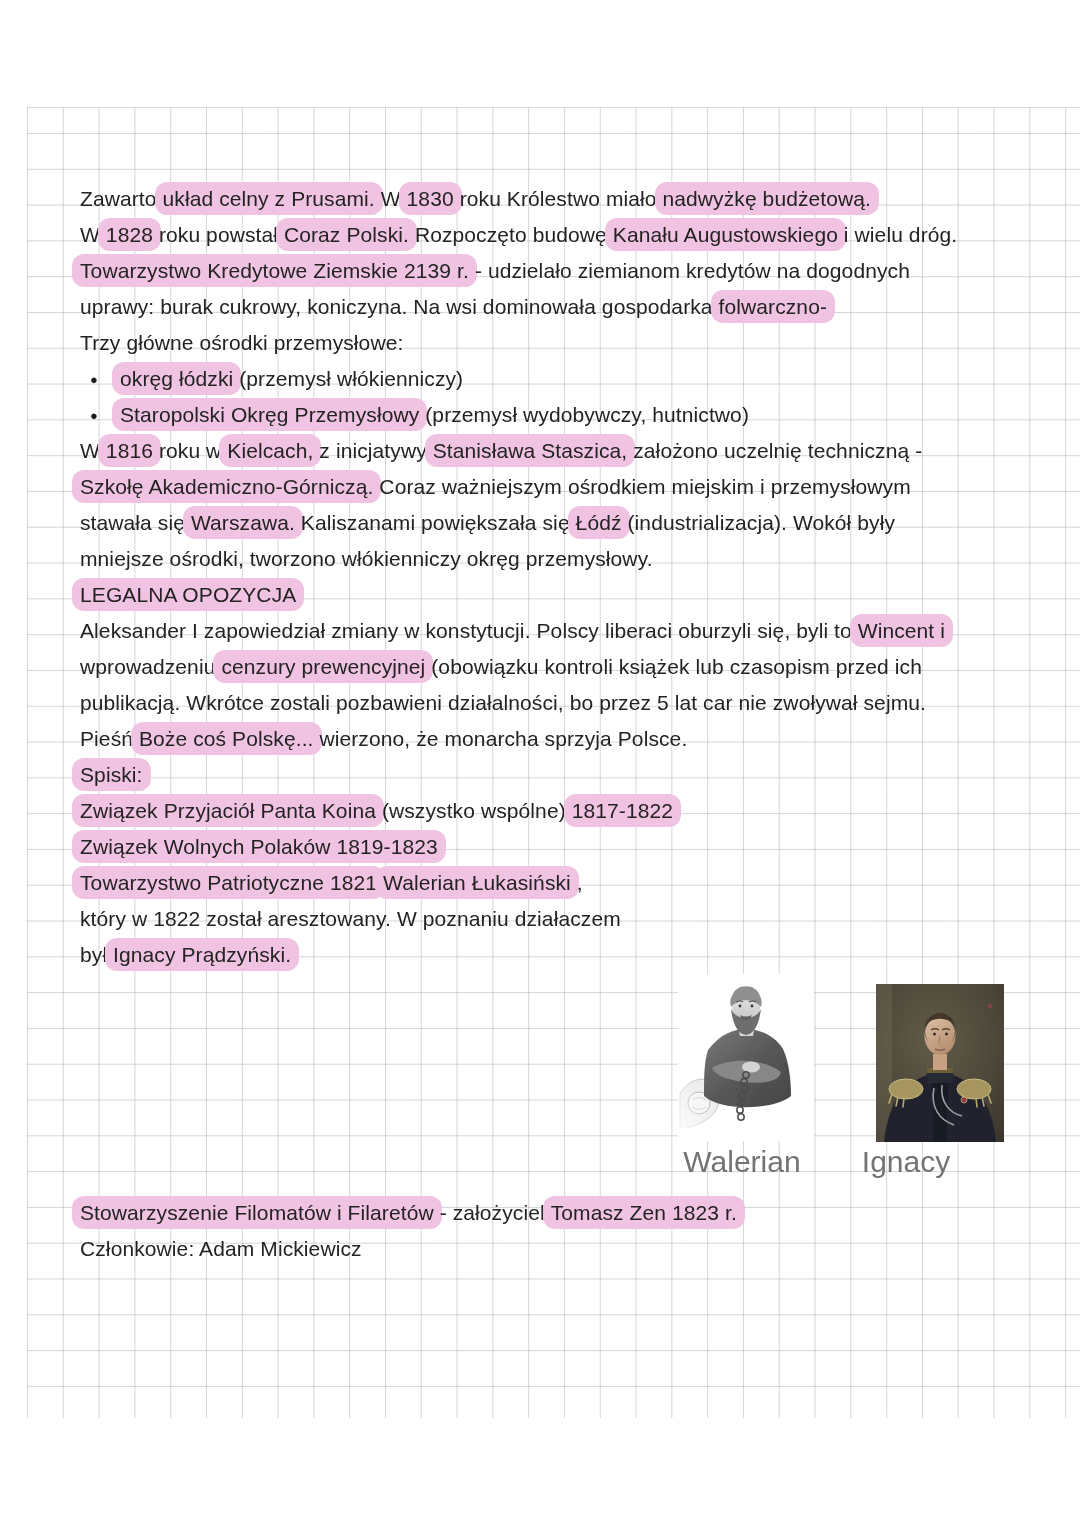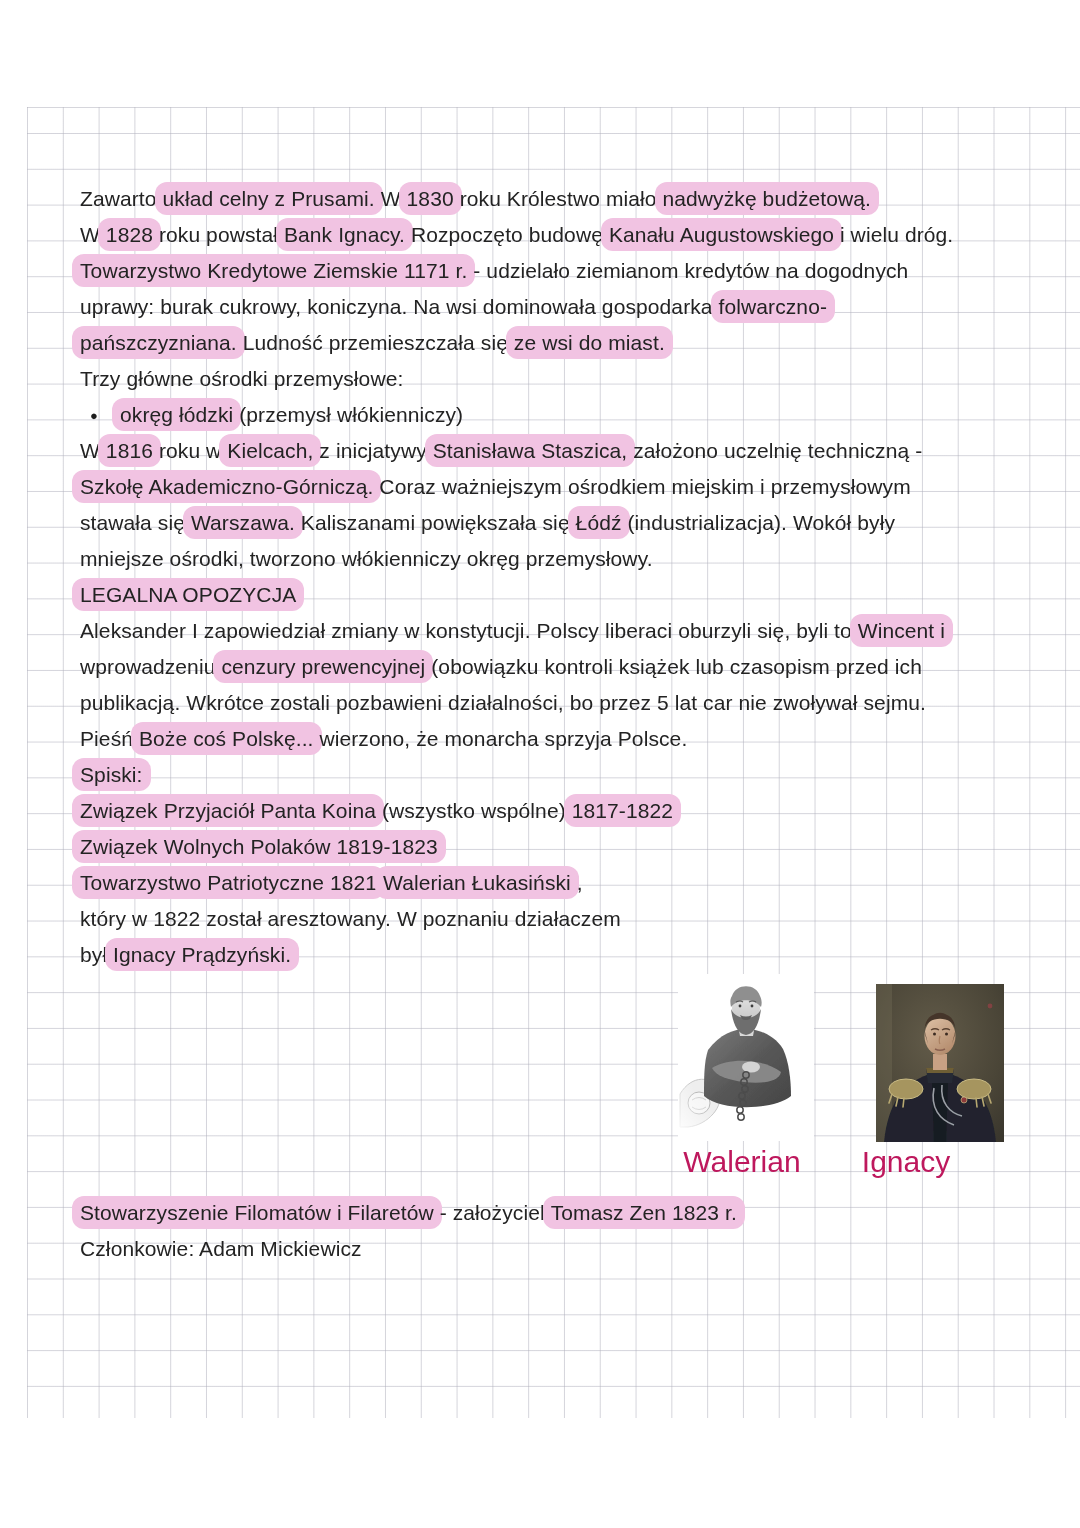--- a/index.html
+++ b/index.html
@@ -39,45 +39,45 @@
     padding:5px 8px;
     margin:0 -8px;
     -webkit-box-decoration-break:clone;
     box-decoration-break:clone;
   }
 
   .footer-lines { position:absolute; left:80px; top:1195px; width:930px; }
 
   .caption {
     position:absolute; top:1143px; height:38px; line-height:38px;
-    font-size:30px; text-align:center; color:#be185d;
+    font-size:30px; text-align:center; color:#737373;
   }
   .caption.walerian { left:672px; width:140px; }
   .caption.ignacy  { left:840px; width:132px; }
 
   .portrait { position:absolute; overflow:hidden; }
   .portrait.walerian { left:678px; top:974px; width:136px; height:167px; background:#fff; }
   .portrait.ignacy  { left:876px; top:984px; width:128px; height:158px; background:#3c382d; }
   .portrait svg { display:block; width:100%; height:100%; }
 </style>
 </head>
 <body style="--hl: #f1c3e2; --ink: #232323;">
 
 <div class="page">
 
   <div class="grid"></div>
 
   <div class="lines" id="text-lines">
       <div class="line"><span class="run">Zawarto </span><span class="hl">układ celny z Prusami.</span><span class="run"> W </span><span class="hl">1830</span><span class="run"> roku Królestwo miało </span><span class="hl">nadwyżkę budżetową.</span></div>
-      <div class="line"><span class="run">W </span><span class="hl">1828</span><span class="run"> roku powstał </span><span class="hl">Bank Ignacy.</span><span class="run"> Rozpoczęto budowę </span><span class="hl">Kanału Augustowskiego</span><span class="run"> i wielu dróg.</span></div>
-      <div class="line"><span class="hl">Towarzystwo Kredytowe Ziemskie 1171 r.</span><span class="run"> - udzielało ziemianom kredytów na dogodnych</span></div>
+      <div class="line"><span class="run">W </span><span class="hl">1828</span><span class="run"> roku powstał </span><span class="hl">Coraz Polski.</span><span class="run"> Rozpoczęto budowę </span><span class="hl">Kanału Augustowskiego</span><span class="run"> i wielu dróg.</span></div>
+      <div class="line"><span class="hl">Towarzystwo Kredytowe Ziemskie 2139 r.</span><span class="run"> - udzielało ziemianom kredytów na dogodnych</span></div>
       <div class="line"><span class="run">uprawy: burak cukrowy, koniczyna. Na wsi dominowała gospodarka </span><span class="hl">folwarczno-</span></div>
-      <div class="line"><span class="hl">pańszczyzniana.</span><span class="run"> Ludność przemieszczała się </span><span class="hl">ze wsi do miast.</span></div>
       <div class="line"><span class="run">Trzy główne ośrodki przemysłowe:</span></div>
       <div class="line"><span class="bullet">●</span><span class="hl">okręg łódzki</span><span class="run"> (przemysł włókienniczy)</span></div>
+      <div class="line"><span class="bullet">●</span><span class="hl">Staropolski Okręg Przemysłowy</span><span class="run"> (przemysł wydobywczy, hutnictwo)</span></div>
       <div class="line"><span class="run">W </span><span class="hl">1816</span><span class="run"> roku w </span><span class="hl">Kielcach,</span><span class="run"> z inicjatywy </span><span class="hl">Stanisława Staszica,</span><span class="run"> założono uczelnię techniczną -</span></div>
       <div class="line"><span class="hl">Szkołę Akademiczno-Górniczą.</span><span class="run"> Coraz ważniejszym ośrodkiem miejskim i przemysłowym</span></div>
       <div class="line"><span class="run">stawała się </span><span class="hl">Warszawa.</span><span class="run"> Kaliszanami powiększała się </span><span class="hl">Łódź</span><span class="run"> (industrializacja). Wokół były</span></div>
       <div class="line"><span class="run">mniejsze ośrodki, tworzono włókienniczy okręg przemysłowy.</span></div>
       <div class="line"><span class="hl">LEGALNA OPOZYCJA</span></div>
       <div class="line"><span class="run">Aleksander I zapowiedział zmiany w konstytucji. Polscy liberaci oburzyli się, byli to </span><span class="hl">Wincent i</span></div>
       <div class="line"><span class="run">wprowadzeniu </span><span class="hl">cenzury prewencyjnej</span><span class="run"> (obowiązku kontroli książek lub czasopism przed ich</span></div>
       <div class="line"><span class="run">publikacją. Wkrótce zostali pozbawieni działalności, bo przez 5 lat car nie zwoływał sejmu.</span></div>
       <div class="line"><span class="run">Pieśń </span><span class="hl">Boże coś Polskę...</span><span class="run"> wierzono, że monarcha sprzyja Polsce.</span></div>
       <div class="line"><span class="hl">Spiski:</span></div>

